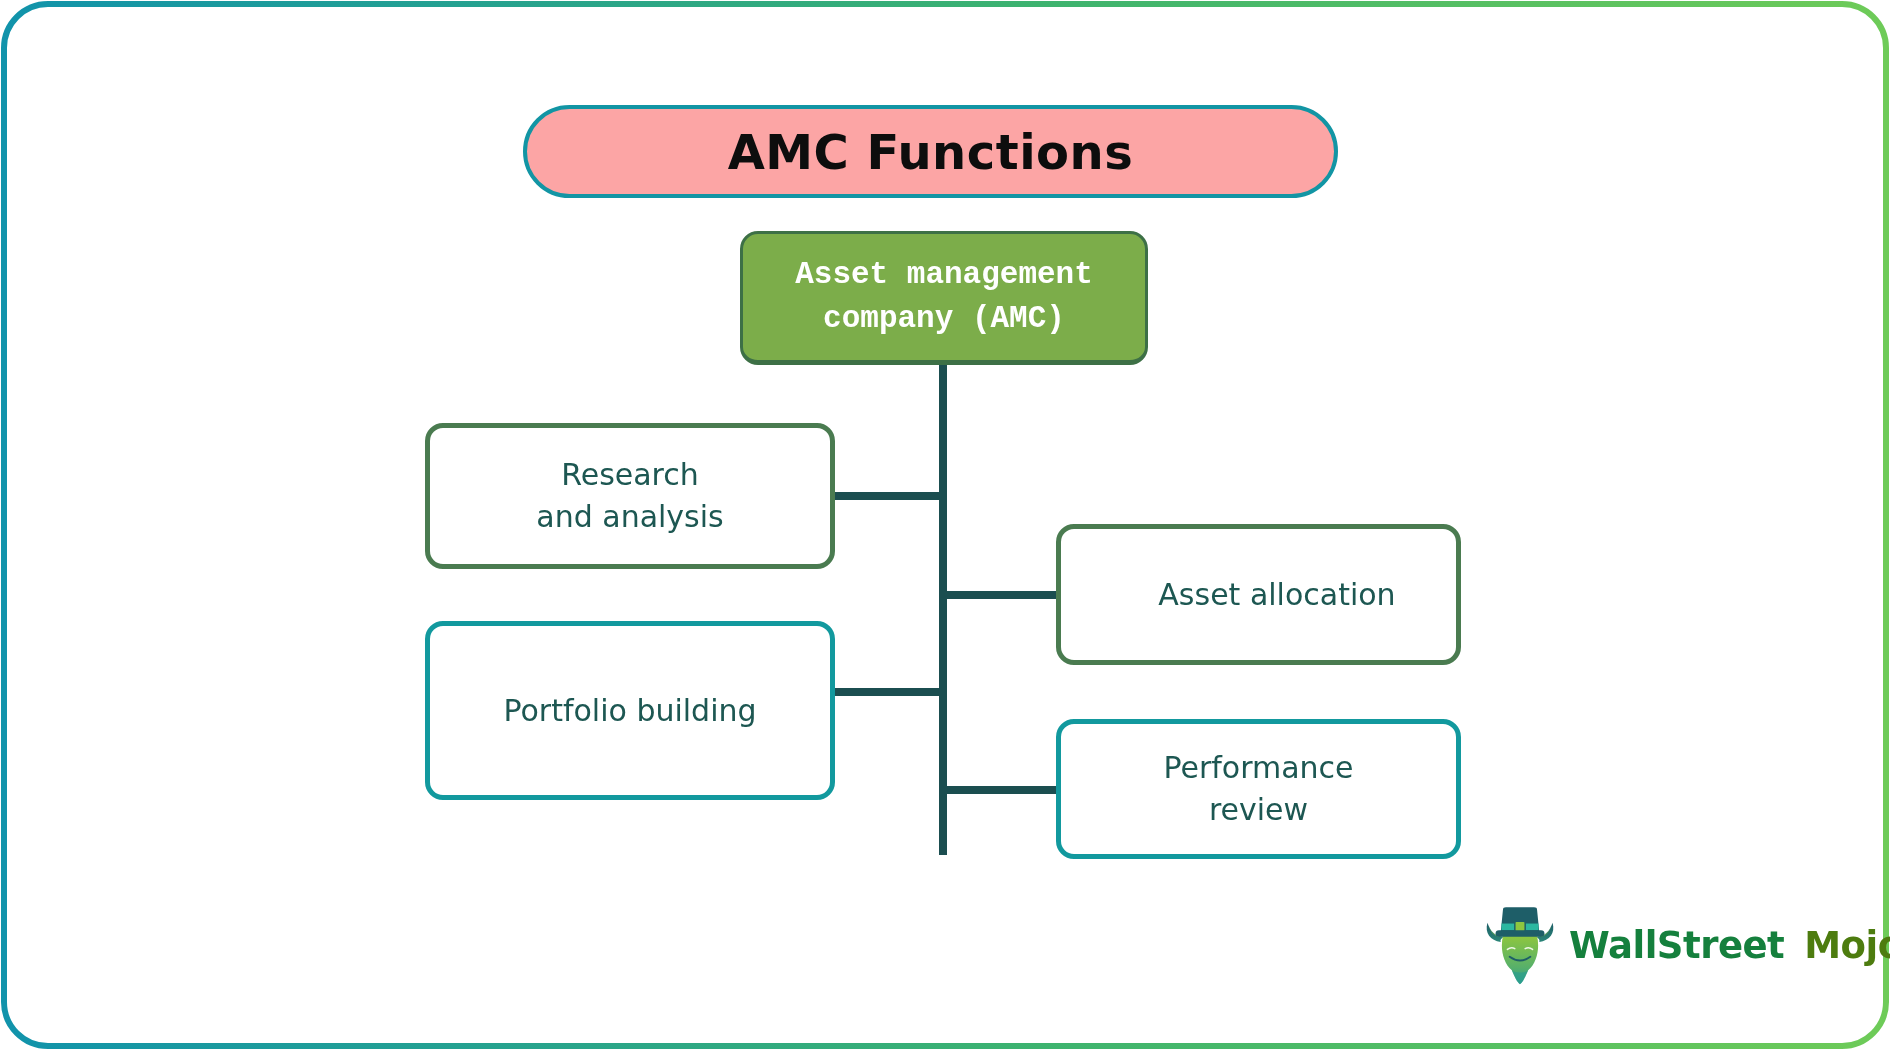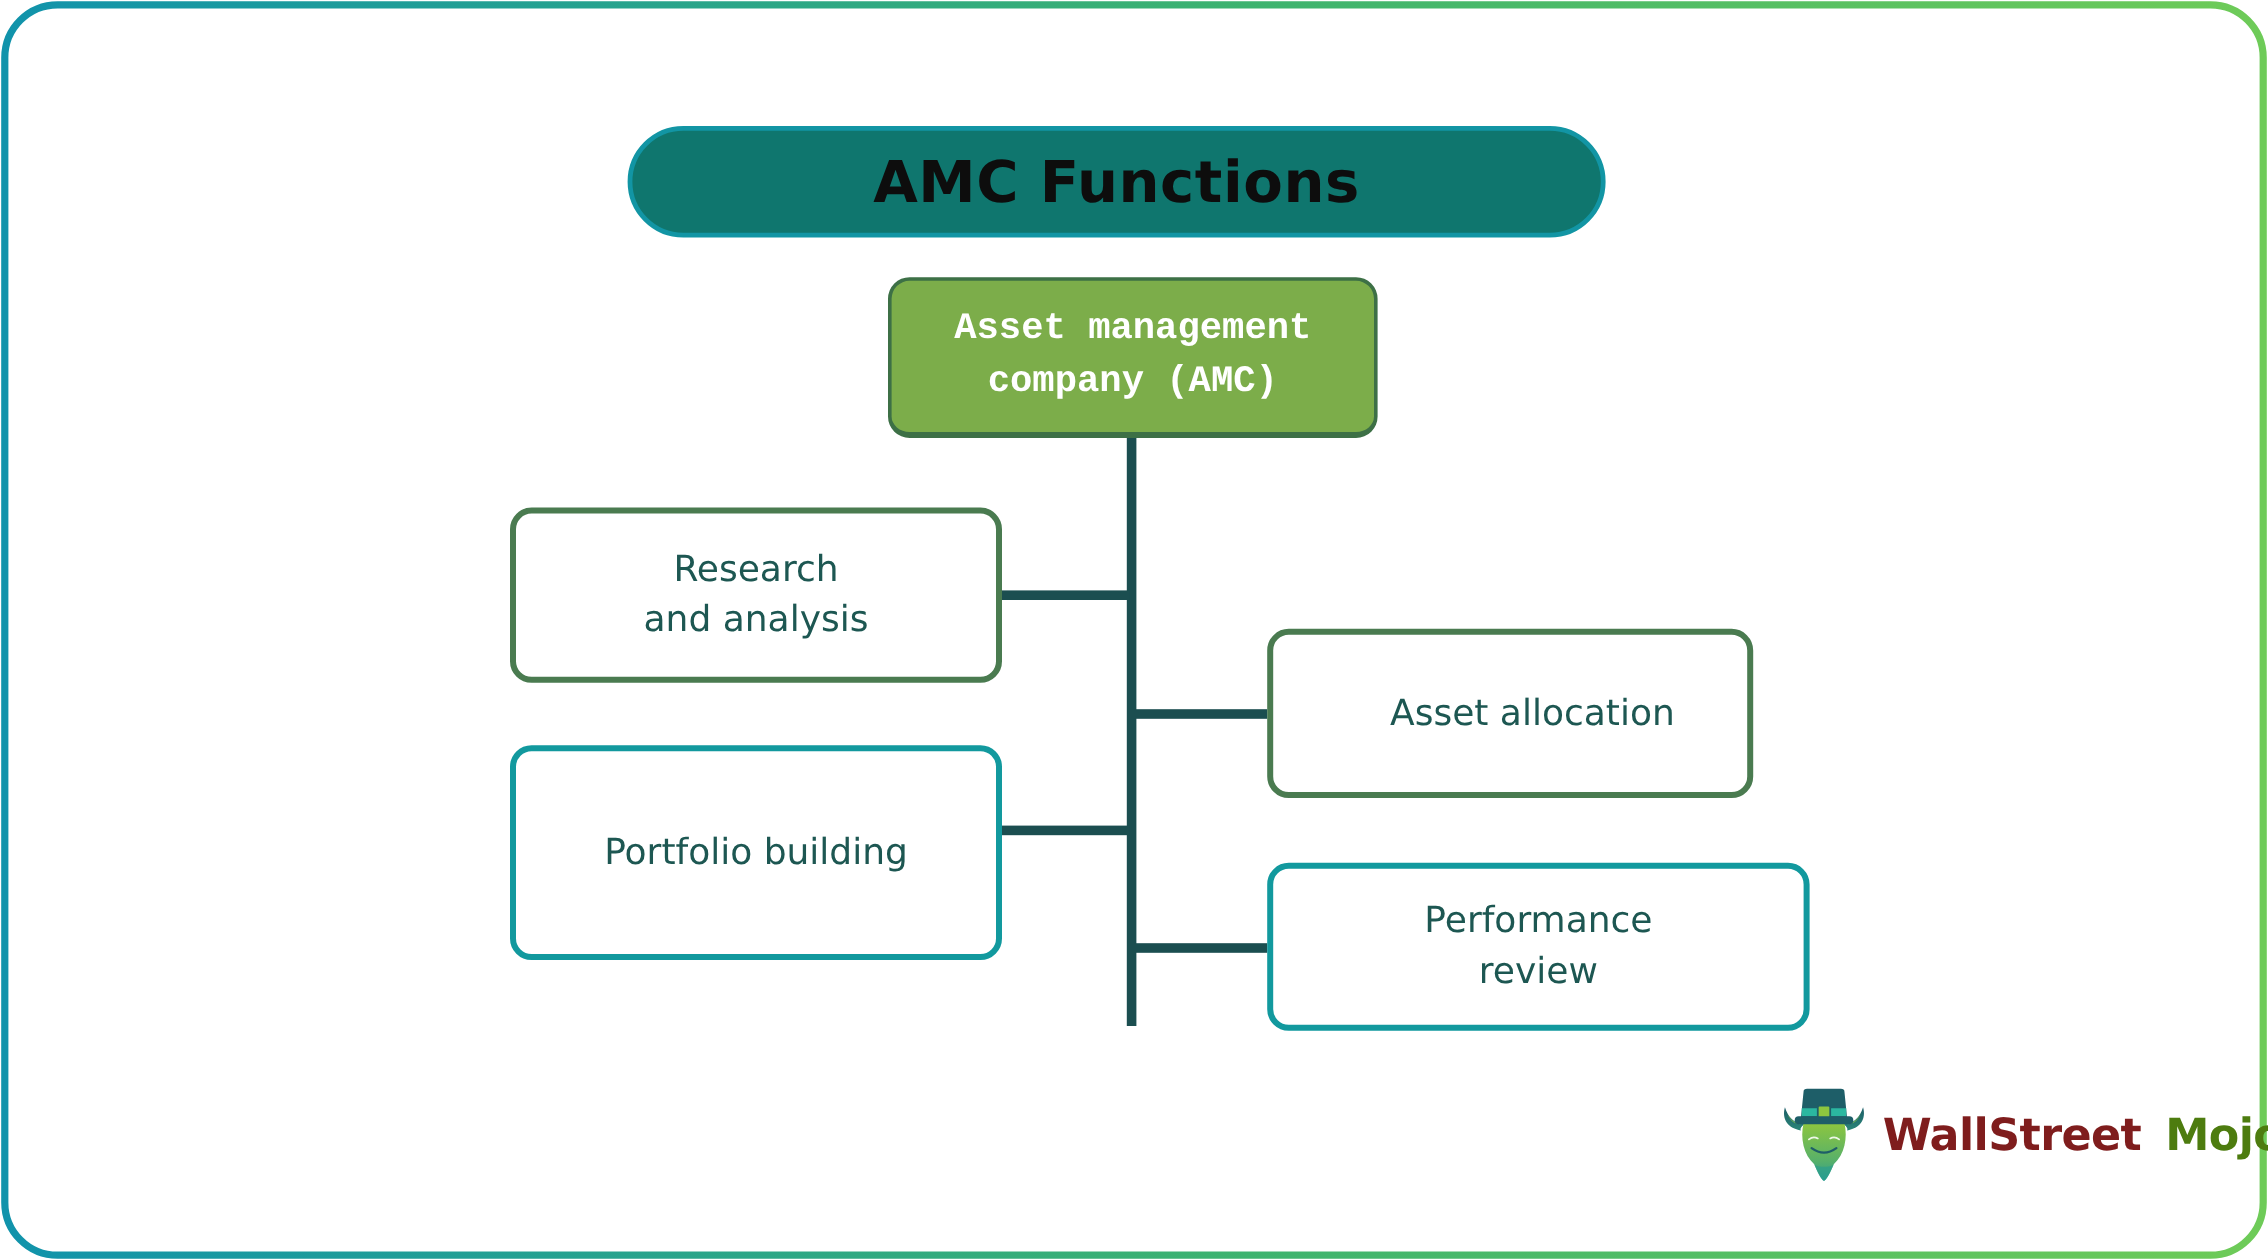--- a/index.html
+++ b/index.html
@@ -3,53 +3,53 @@
 <meta charset="utf-8">
 <style>
   html,body{margin:0;padding:0;background:#ffffff;}
   .canvas{
     position:relative;width:1890px;height:1050px;background:#ffffff;overflow:hidden;
     font-family:"DejaVu Sans","Liberation Sans",sans-serif;
   }
   .frame-svg{position:absolute;left:0;top:0;pointer-events:none;}
   .title-box{
     position:absolute;left:523px;top:105px;width:815px;height:93px;box-sizing:border-box;
-    border:4px solid #1295a4;border-radius:48px;background:#0f766e;
+    border:4px solid #1295a4;border-radius:48px;background:#fca5a5;
     display:flex;align-items:center;justify-content:center;
   }
   .title-text{font-size:48px;font-weight:bold;color:#0d0d0d;letter-spacing:.5px;}
   .root-box{
     position:absolute;left:740px;top:231px;width:408px;height:134px;box-sizing:border-box;
     background:#7cad4a;border:3px solid #3d7046;border-bottom-width:5px;border-radius:18px;
     display:flex;align-items:center;justify-content:center;text-align:center;
   }
   .root-label{font-size:31px;font-weight:bold;color:#ffffff;line-height:1.42;white-space:pre-line;font-family:Liberation Mono, monospace;}
   .node{
     position:absolute;box-sizing:border-box;background:#ffffff;border-radius:18px;
     display:flex;align-items:center;justify-content:center;text-align:center;
   }
   .node-label{font-size:30px;font-weight:normal;color:#1d5752;line-height:1.4;white-space:pre-line;}
   .border-green{border:5px solid #4a7b50;}
   .border-teal{border:5px solid #12999e;}
   .node-research{left:425px;top:423px;width:410px;height:146px;}
   .node-asset{left:1056px;top:524px;width:405px;height:141px;padding-left:37px;}
   .node-portfolio{left:425px;top:621px;width:410px;height:179px;}
-  .node-performance{left:1056px;top:719px;width:452px;height:140px;}
+  .node-performance{left:1056px;top:719px;width:405px;height:140px;}
   .line{position:absolute;background:#1b4e50;}
   .trunk{left:939px;top:365px;width:8px;height:490px;}
   .branch-research{left:835px;top:492px;width:106px;height:8px;}
   .branch-asset{left:945px;top:591px;width:111px;height:8px;}
   .branch-portfolio{left:835px;top:688px;width:106px;height:8px;}
   .branch-performance{left:945px;top:786px;width:111px;height:8px;}
   .logo{
     position:absolute;left:1483px;top:903px;height:84px;
     display:flex;align-items:center;gap:12px;
   }
   .logo-text{font-size:37px;font-weight:bold;letter-spacing:-0.5px;}
-  .logo-primary{color:#7f1d1d;}
+  .logo-primary{color:#15803d;}
   .logo-accent{color:#4d7c0f;margin-left:20px;}
 </style>
 </head>
 <body>
 
 <div class="canvas">
 
   <svg class="frame-svg" width="1890" height="1050" viewBox="0 0 1890 1050" aria-hidden="true">
     <defs>
       <linearGradient id="frameGrad" x1="0" y1="0" x2="1" y2="0">

